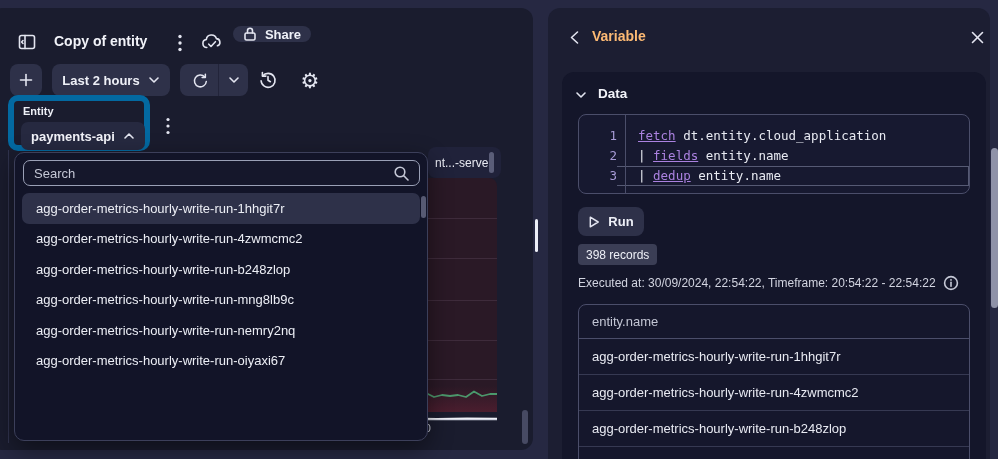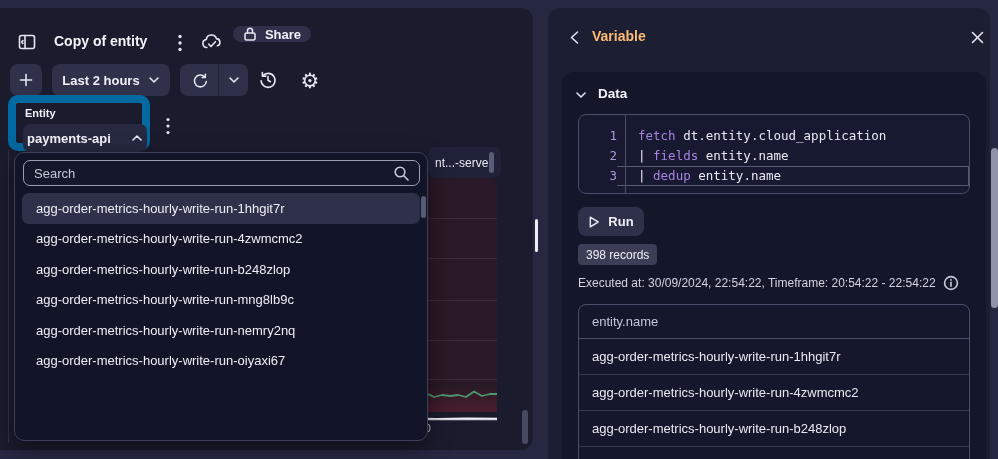--- a/index.html
+++ b/index.html
@@ -24,28 +24,28 @@
     background:#2e3149; border:none; border-radius:8px; color:#eef0f7;
     font-family:"Liberation Sans",sans-serif; font-size:13px; font-weight:700; cursor:pointer;
   }
   .title { font-size:14px; font-weight:700; color:#f2f3f9; }
   svg.ic { display:block; }
   .stk { stroke:#e3e5f0; stroke-width:1.6; fill:none; stroke-linecap:round; stroke-linejoin:round; }
 
   
   .entity-widget {
     position:absolute; left:18px; top:87px; width:142px; height:56px;
-    border:8px solid #0369a1; border-radius:10px; background:#1a1c2e;
+    border:6px solid #0369a1; border-radius:10px; background:#1a1c2e;
   }
   .entity-label { position:absolute; left:9px; top:4px; font-size:11px; font-weight:700; color:#eef0f7; }
   .entity-value-btn {
     position:absolute; left:7px; top:21px; width:124px; height:28px;
     background:#262940; border:none; border-radius:7px; color:#f2f3f9;
     font-family:"Liberation Sans",sans-serif; font-size:13px; font-weight:700;
-    display:flex; align-items:center; justify-content:space-between; padding:0 4px; cursor:pointer;
+    display:flex; align-items:center; justify-content:space-between; padding:0 10px; cursor:pointer;
   }
 
   
   .legend-tab { position:absolute; left:438px; top:139px; width:73px; height:31px;
     background:#20223a; border-radius:8px; display:flex; align-items:center; padding-left:7px;
     font-size:12px; color:#e8eaf2; }
   .legend-thumb { position:absolute; left:499px; top:144px; width:5px; height:21px; background:#5a5d78; border-radius:3px; }
   .plot {
     position:absolute; left:70px; top:170px; width:437px; height:234px;
     background:var(--plot-bg,#2a1926); border-top-right-radius:8px; overflow:hidden;
@@ -110,21 +110,21 @@
     position:absolute; left:16px; top:42px; width:392px; height:80px;
     background:#171930; border:1px solid #4b4e6a; border-radius:8px;
     font-family:"DejaVu Sans Mono","Liberation Mono",monospace; font-size:12.5px;
     padding-top:11px; overflow:hidden;
   }
   .code-editor .gutter-line { position:absolute; left:46px; top:0; bottom:0; width:1px; background:#4b4e6a; }
   .code-line { display:flex; height:20px; line-height:20px; }
   .code-line .num { width:38px; text-align:right; color:#a79bd6; flex:none; }
   .code-line .code-text { flex:1; padding-left:21px; color:#e8eaf2; white-space:pre; }
   .code-line.active .code-text { box-shadow:inset 0 1px 0 #565a74, inset 0 -1px 0 #565a74, inset -1px 0 0 #565a74; }
-  .tok-kw { color:#ab82e0; }
+  .tok-kw { color:#ab82e0;text-decoration:underline; }
   .tok-pl { color:#e8eaf2; }
 
   .run-btn { position:absolute; left:16px; top:135px; width:66px; height:29px; font-size:13px; }
   .records-badge {
     position:absolute; left:16px; top:172px; height:21px; padding:0 8px;
     background:#3b3e55; border-radius:4px; font-size:12px; color:#eef0f7;
     display:inline-flex; align-items:center;
   }
   .executed-row { position:absolute; left:16px; top:203px; display:flex; align-items:center; gap:7px;
     font-size:12px; color:#d2d4e0; white-space:nowrap; }

